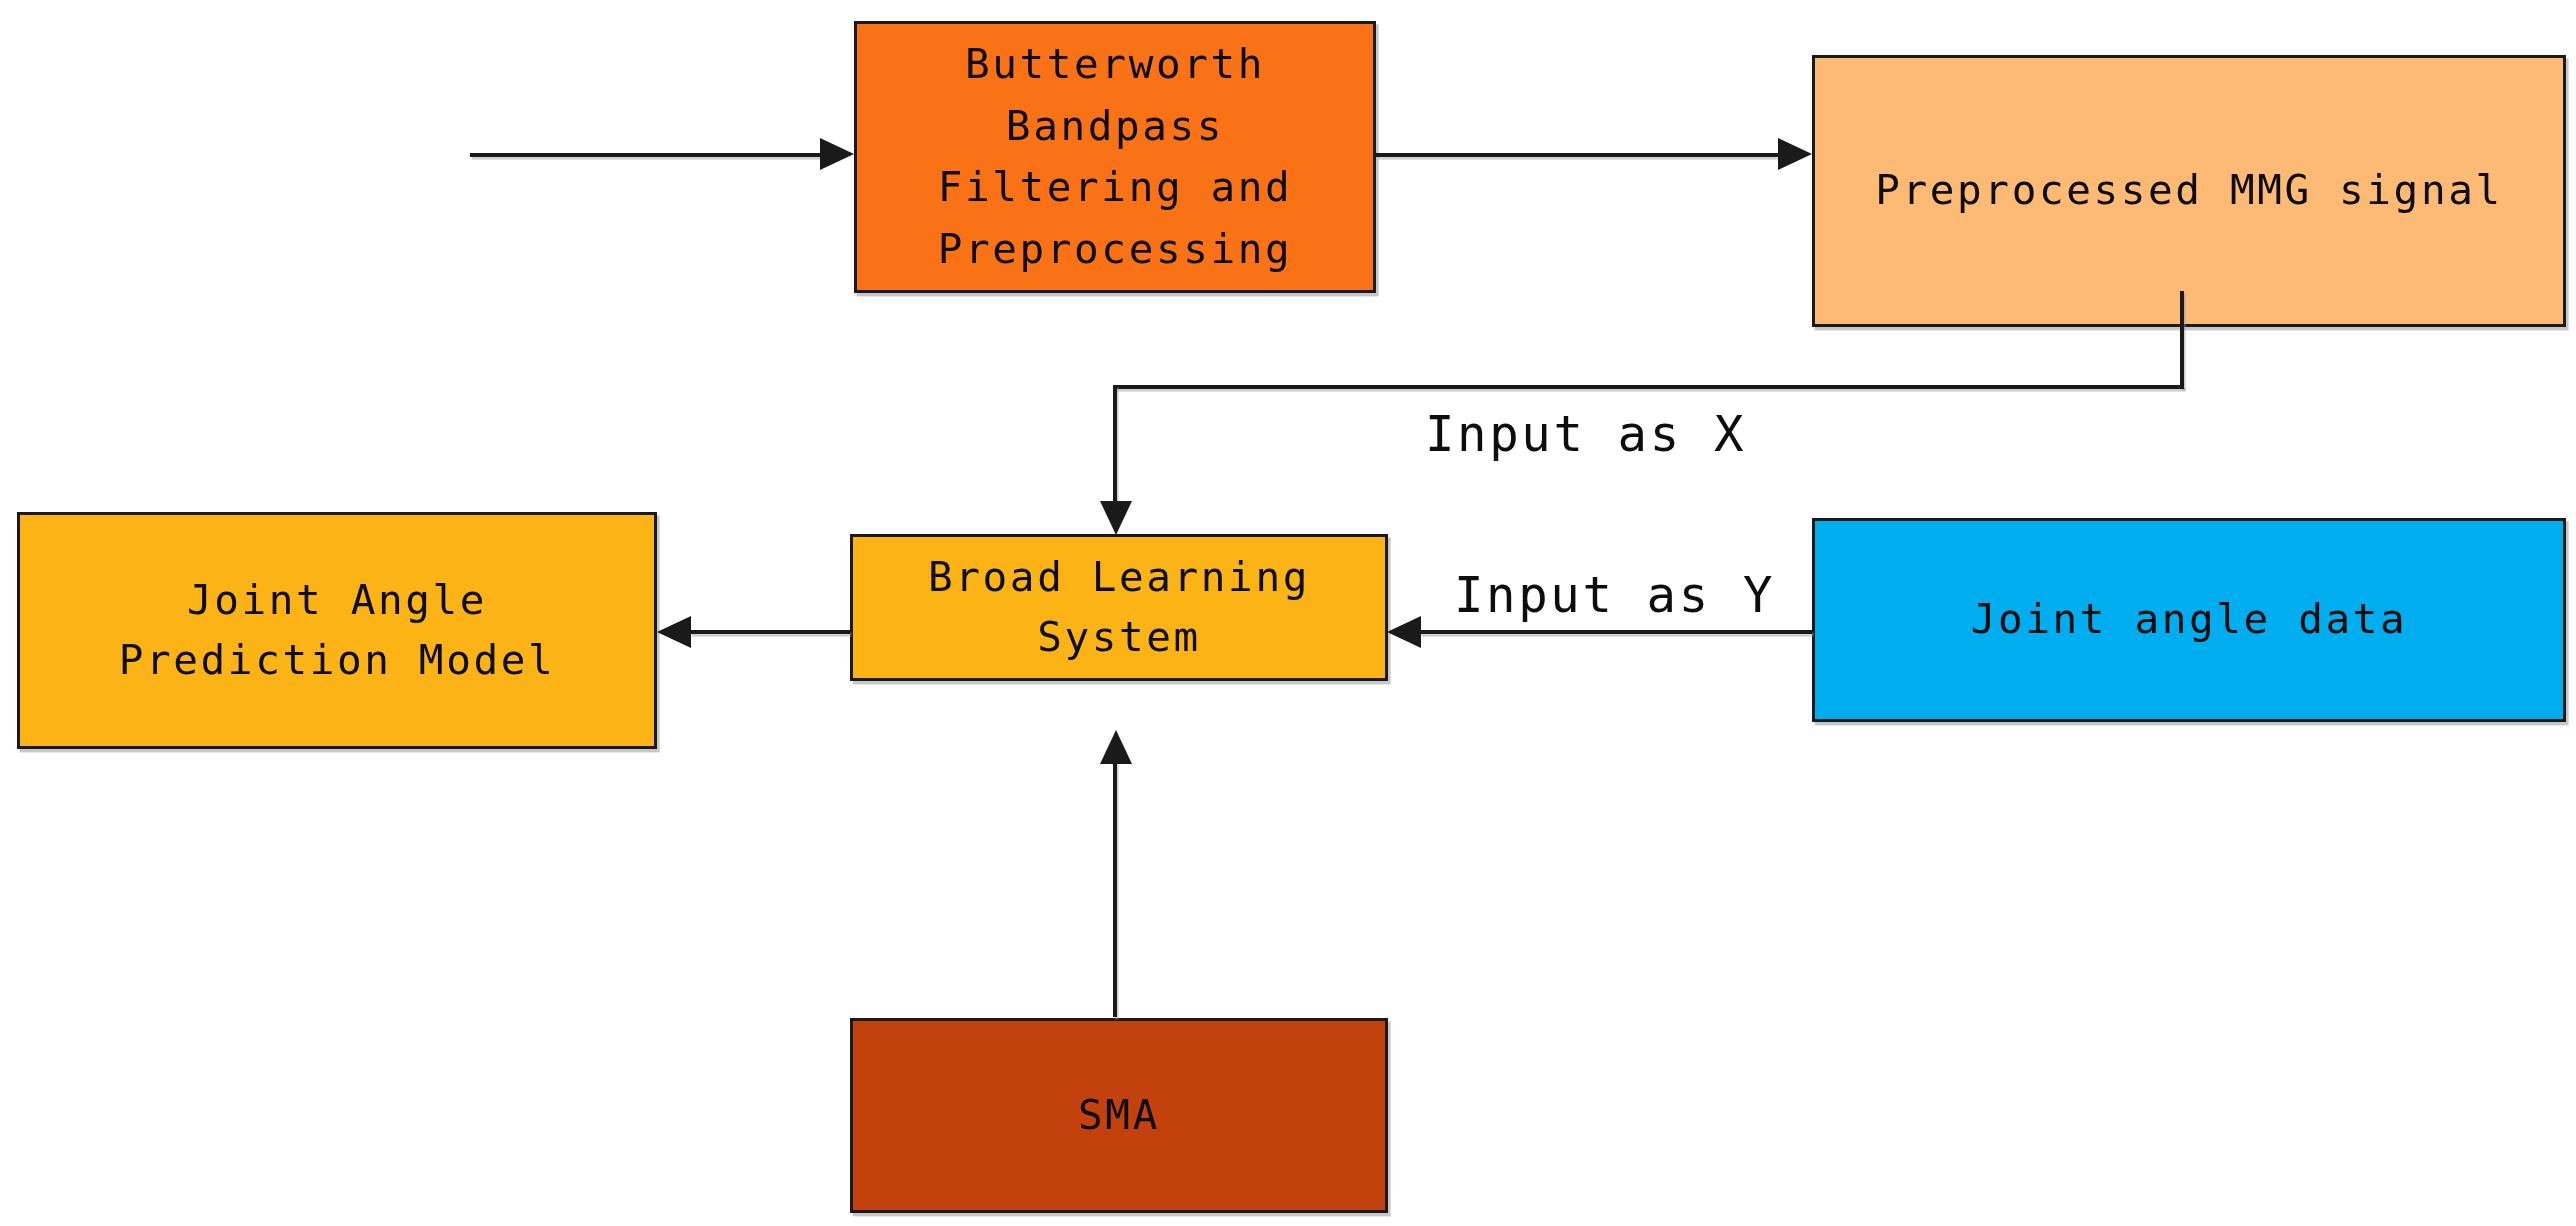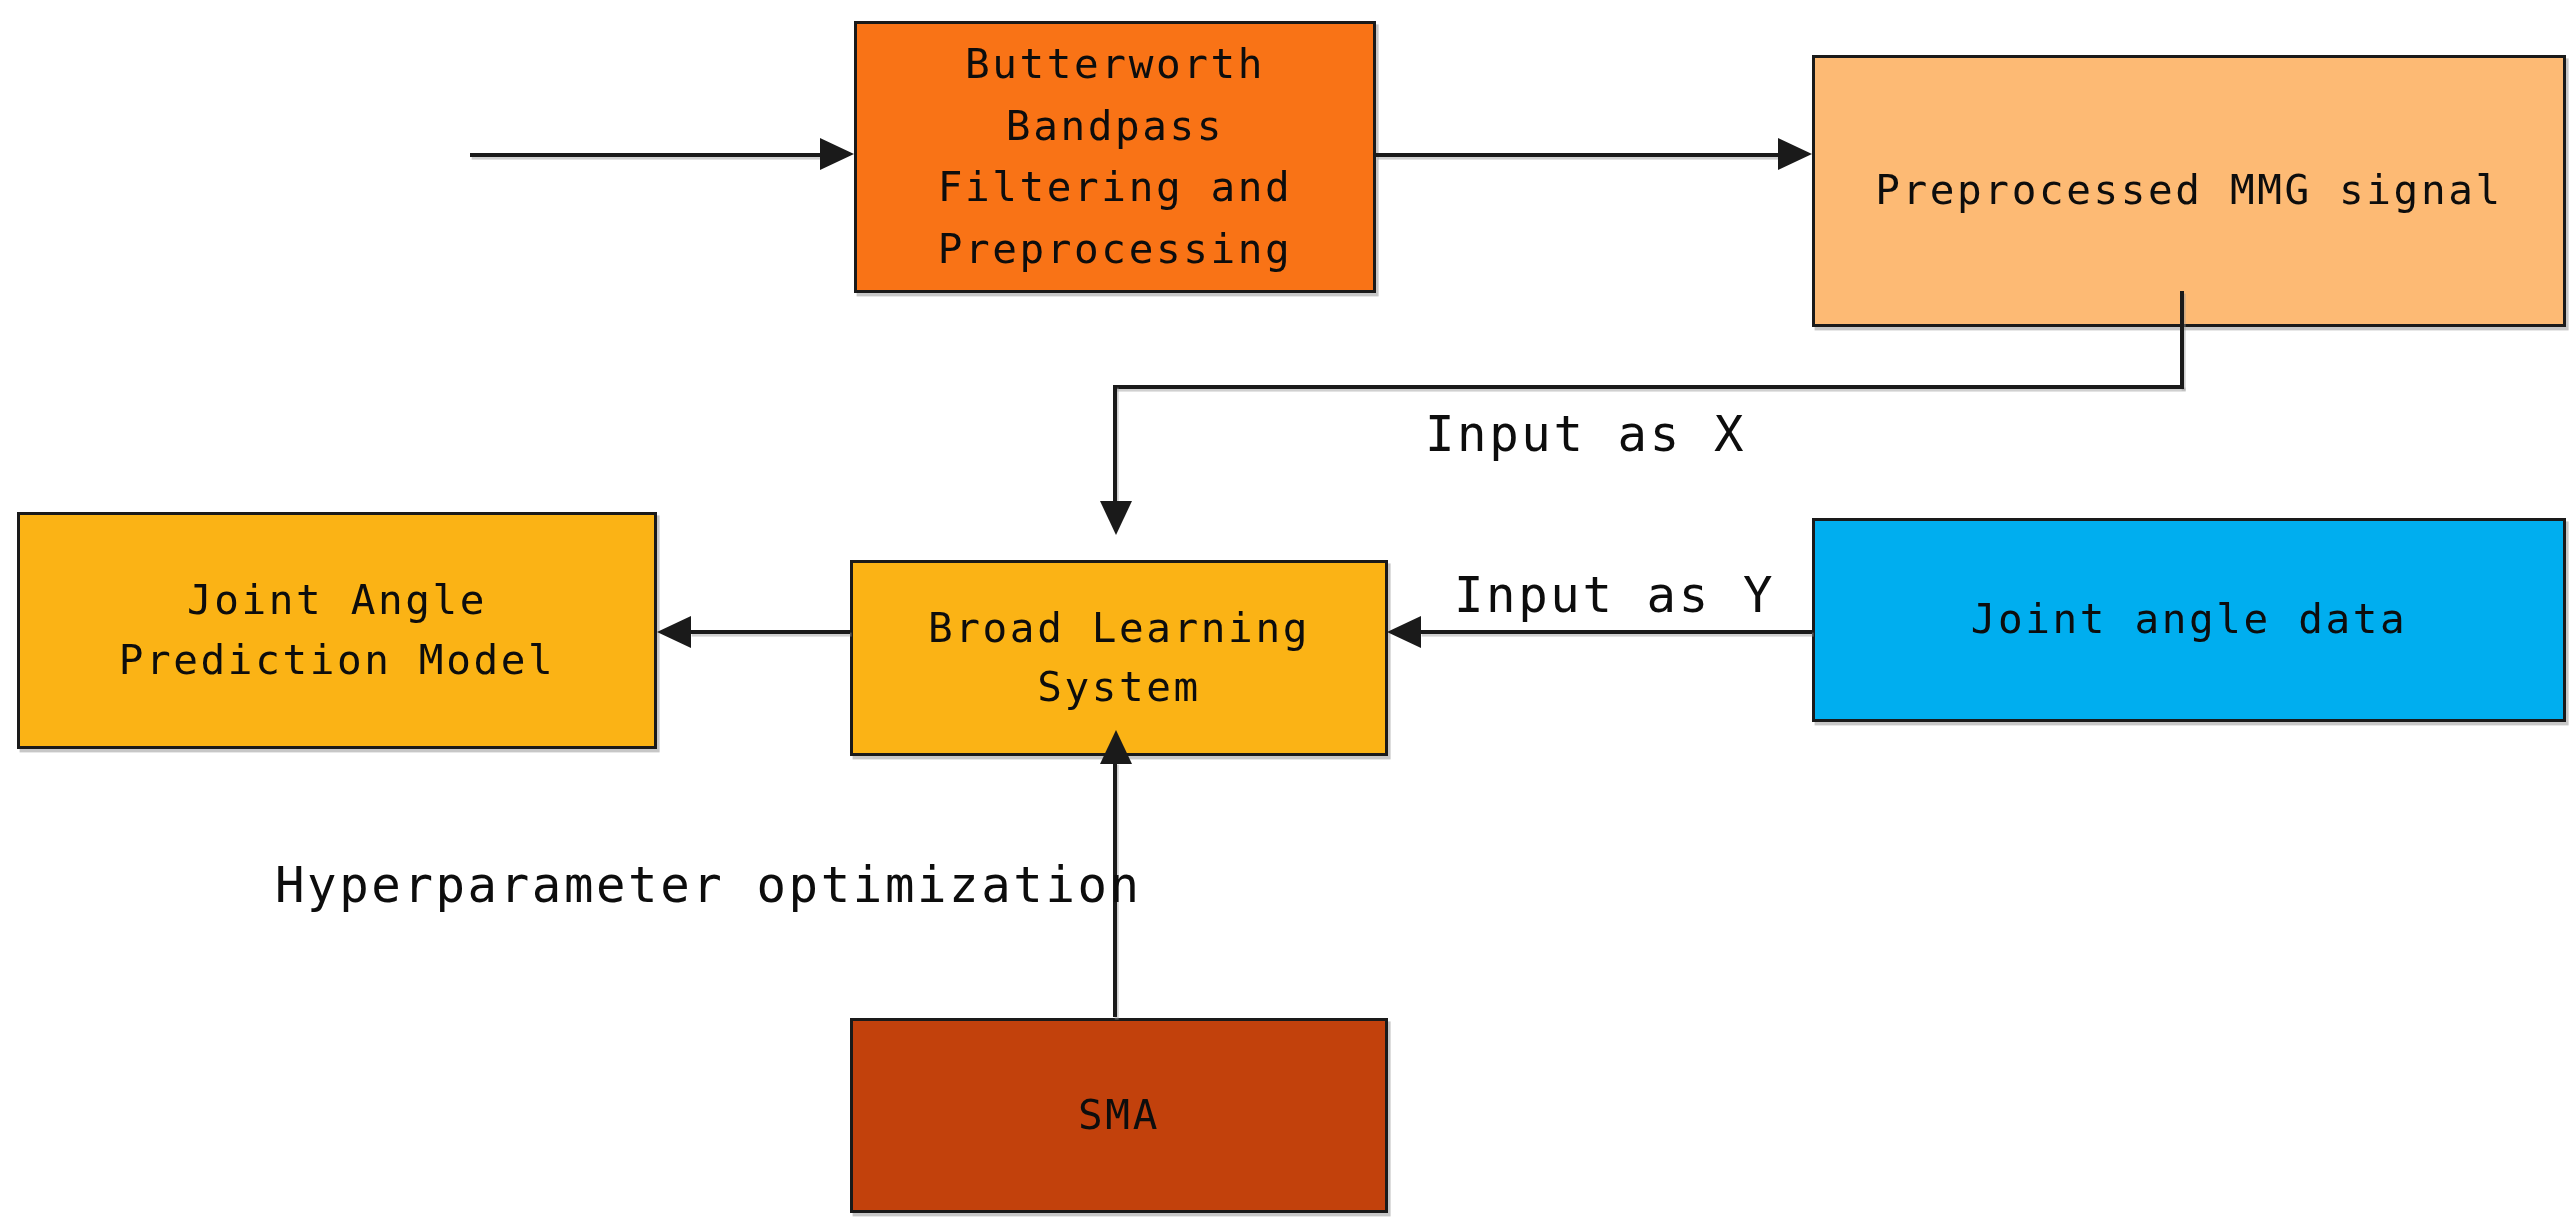--- a/index.html
+++ b/index.html
@@ -30,21 +30,21 @@
     font-size: 41px;
     line-height: 1.45;
     letter-spacing: 2.6px;
     white-space: pre-line;
     box-shadow: 2.6px 3.4px 0 rgba(130,130,130,0.45);
   }
   .node-raw           { left: 73px;   top: 56px;   width: 398px; height: 195px; }
   .node-butterworth   { left: 854px; top: 21.3px;   width: 522px; height: 272px; line-height: 1.5; }
   .node-preprocessed  { left: 1812px; top: 19.6px;   width: 754px; height: 272px; }
   .node-japm          { left: 17px;   top: 512px;  width: 640px; height: 237px; }
-  .node-bls           { left: 850px;  top: 560px;  width: 538px; height: 196px; }
+  .node-bls           { left: 850px;  top: 534px;  width: 538px; height: 147px; }
   .node-jad           { left: 1812px; top: 518px;  width: 754px; height: 204px; }
   .node-sma           { left: 850px;  top: 1018px; width: 538px; height: 195px; }
 
   
   .line {
     position: absolute;
     background: #1a1a1a;
     box-shadow: 1.7px 2.6px 0 rgba(150,150,150,0.45);
   }
   .line-h { height: 4.3px; }
@@ -144,16 +144,15 @@
   <div class="line line-h line-bls-japm"></div>
   <div class="arrowhead arrow-left ah-japm"></div>
 
   <div class="line line-v line-sma-up"></div>
   <div class="arrowhead arrow-up ah-bls-bottom"></div>
 
   <div class="edge-label label-input-x">Input as X</div>
 
   <div class="edge-label label-input-y">Input as Y</div>
 
-  <div class="edge-label label-hyperparam">Hyperparameter optimization</div>
 
 </div>
 
 
 </body></html>

